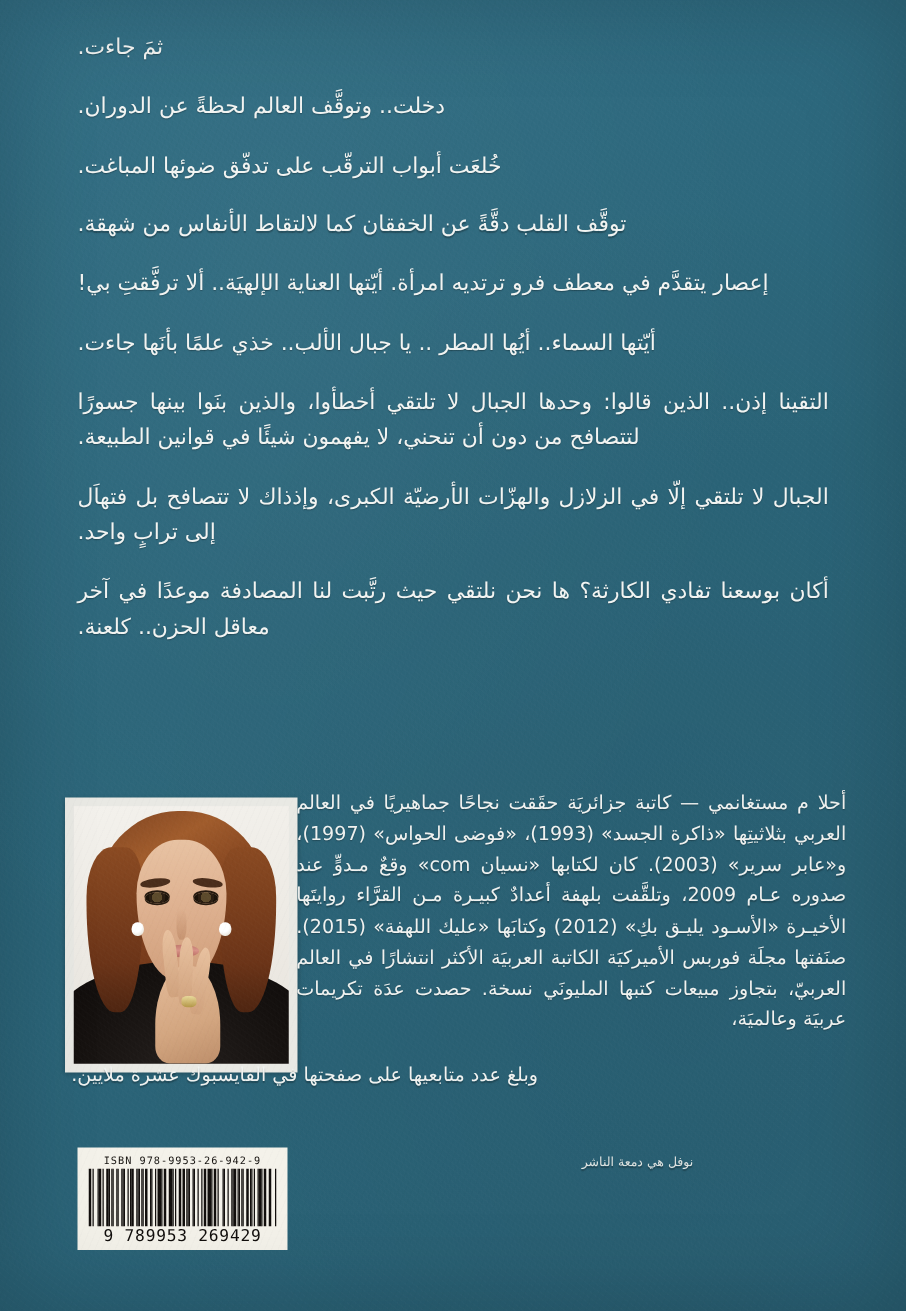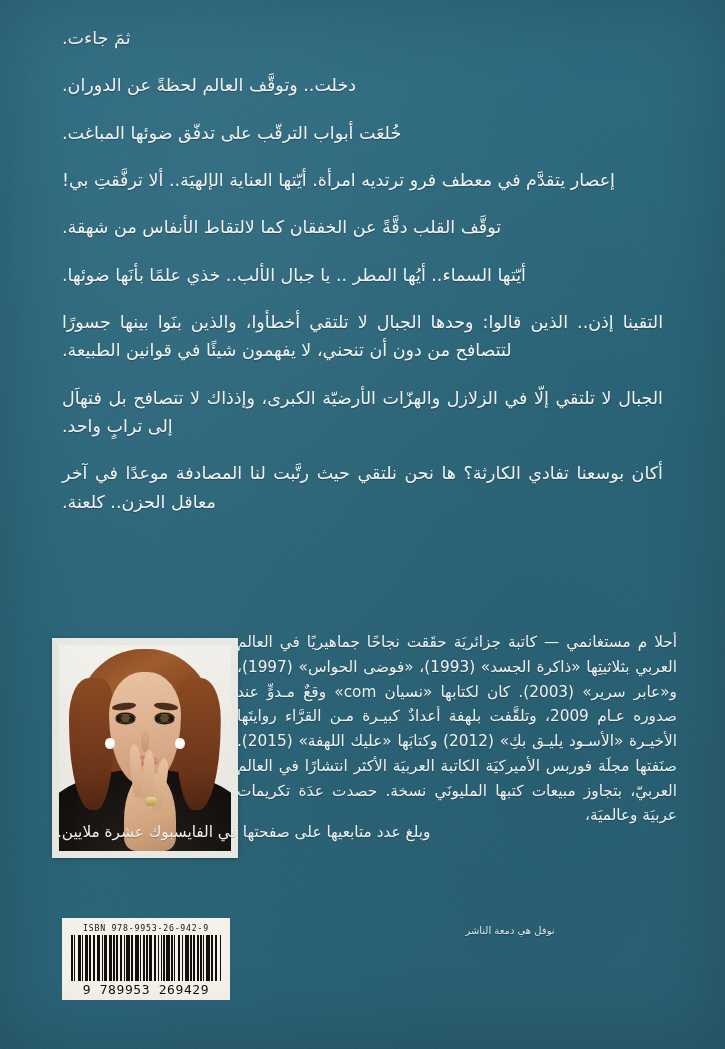--- a/index.html
+++ b/index.html
@@ -223,21 +223,21 @@
     font-size: 15.3px;
     line-height: 1.62;
     text-align: justify;
     text-align-last: right;
     text-shadow: 0 1px 1px rgba(0,0,0,0.26);
   }
   .bio-text p { margin: 0; }
   .bio-text-wide {
     position: absolute;
     right: 0;
-    top: 190px;
+    top: 218px;
     width: 620px;
     color: #f0f2f0;
     font-size: 15.3px;
     line-height: 1.62;
     text-align: left;
     text-shadow: 0 1px 1px rgba(0,0,0,0.26);
   }
 
   
   .barcode-box {
@@ -358,23 +358,23 @@
 </style>
 </head>
 <body>
 
 <div class="cover">
 
   <div class="blurb">
     <p class="first">ثمَ جاءت.</p>
     <p class="lead">دخلت.. وتوقَّف العالم لحظةً عن الدوران.</p>
     <p class="lead">خُلعَت أبواب الترقّب على تدفّق ضوئها المباغت.</p>
+    <p>توقَّف القلب دقَّةً عن الخفقان كما لالتقاط الأنفاس من شهقة.</p>
     <p>إعصار يتقدَّم في معطف فرو ترتديه امرأة. أيّتها العناية الإلهيَة.. ألا ترفَّقتِ بي!</p>
-    <p>توقَّف القلب دقَّةً عن الخفقان كما لالتقاط الأنفاس من شهقة.</p>
-    <p>أيّتها السماء.. أيُها المطر .. يا جبال الألب.. خذي علمًا بأنَها ضوئها.</p>
+    <p>أيّتها السماء.. أيُها المطر .. يا جبال الألب.. خذي علمًا بأنَها جاءت.</p>
     <p>التقينا إذن.. الذين قالوا: وحدها الجبال لا تلتقي أخطأوا، والذين بنَوا بينها جسورًا لتتصافح من دون أن تنحني، لا يفهمون شيئًا في قوانين الطبيعة.</p>
     <p>الجبال لا تلتقي إلّا في الزلازل والهزّات الأرضيّة الكبرى، وإذذاك لا تتصافح بل فتهاَل إلى ترابٍ واحد.</p>
     <p>أكان بوسعنا تفادي الكارثة؟ ها نحن نلتقي حيث رتَّبت لنا المصادفة موعدًا في آخر معاقل الحزن.. كلعنة.</p>
   </div>
 
   <div class="bio-wrap">
 
     <div class="author-photo">
       <div class="photo-inner">
         <div class="pt-bg"></div>

